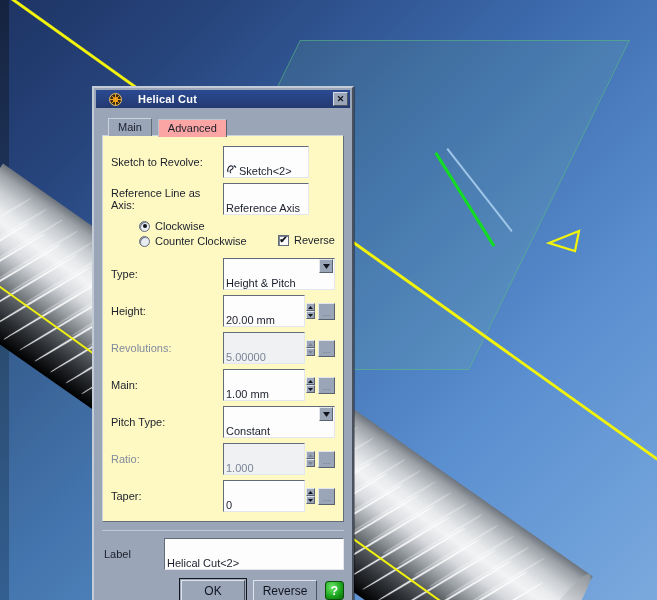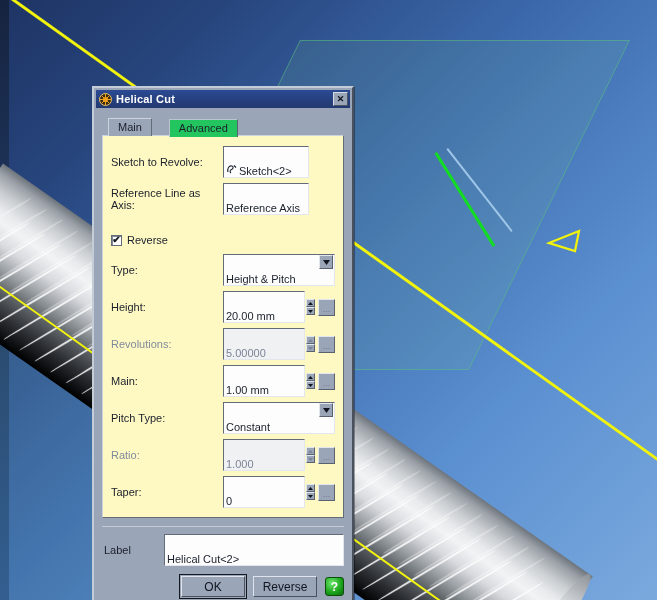--- a/index.html
+++ b/index.html
@@ -109,22 +109,22 @@
     width:262px;
     background:#9aa5b8;
     border:2px solid;
     border-color:#c4ccd8 #49505e #49505e #c4ccd8;
     box-shadow:1px 1px 0 rgba(0,0,0,0.35);
     font-size:11px; color:#1a1f2b;
   }
   .titlebar {
     height:18px; margin:2px;
     background:linear-gradient(to bottom,#2b4a93,#23396f);
-    display:flex; align-items:center; gap:4px;
-    padding:0 2px 0 3px;
+    display:flex; align-items:center; gap:16px;
+    padding:0 2px 0 13px;
   }
   .title-icon { width:13px; height:13px; flex:0 0 auto; }
   .title-text {
     flex:1 1 auto; color:#ffffff; font-weight:bold; font-size:11px;
     letter-spacing:0.2px; white-space:nowrap;
   }
   .title-close {
     width:15px; height:14px;
     background:#9aa5b8;
     border:1px solid; border-color:#d5dbe4 #4c5360 #4c5360 #d5dbe4;
@@ -141,24 +141,24 @@
     padding:2px 9px 3px 9px; font-size:11px; cursor:pointer;
     border:1px solid; border-bottom:none;
     line-height:12px;
   }
   .tab.active {
     background:#9aa5b8;
     border-color:#ccd3de #646b79 transparent #ccd3de;
     position:relative; top:0px; font-weight:normal;
   }
   .tab.inactive {
-    background:#22c55e;
+    background:#fca5a5;
     border-color:#bcc4d1 #5a6personally 0 #bcc4d1;
     border-color:#bcc4d1 #5a616f transparent #bcc4d1;
-    margin-left:17px; top:1px; position:relative;
+    margin-left:6px; top:1px; position:relative;
   }
 
   .tabpanel {
     border:1px solid; border-color:#ccd3de #646b79 #646b79 #ccd3de;
     padding:10px 8px 8px 8px;
     margin-top:-1px;
     background:#fef9c3;
   }
 
   .row { display:flex; align-items:center; margin-bottom:5px; }
@@ -380,20 +380,32 @@
       </div>
 
       <div class="row">
         <span class="lbl">Reference Line as Axis:</span>
         <div class="ctl-box refline-field">
           <span>Reference Axis</span>
         </div>
       </div>
 
       <div class="radio-row">
+        <div class="radios">
+          <div class="radio-item">
+            <span class="radio-dot on">
+                <i></i>
+              </span>
+            <span>Clockwise</span>
+          </div>
+          <div class="radio-item">
+            <span class="radio-dot"></span>
+            <span>Counter Clockwise</span>
+          </div>
+        </div>
         <div class="check-item">
           <span class="check-box">✔</span>
           <span>Reverse</span>
         </div>
       </div>
 
       <div class="row">
         <span class="lbl">Type:</span>
         <div class="ctl-box combo">
           <span>Height &amp; Pitch</span>

